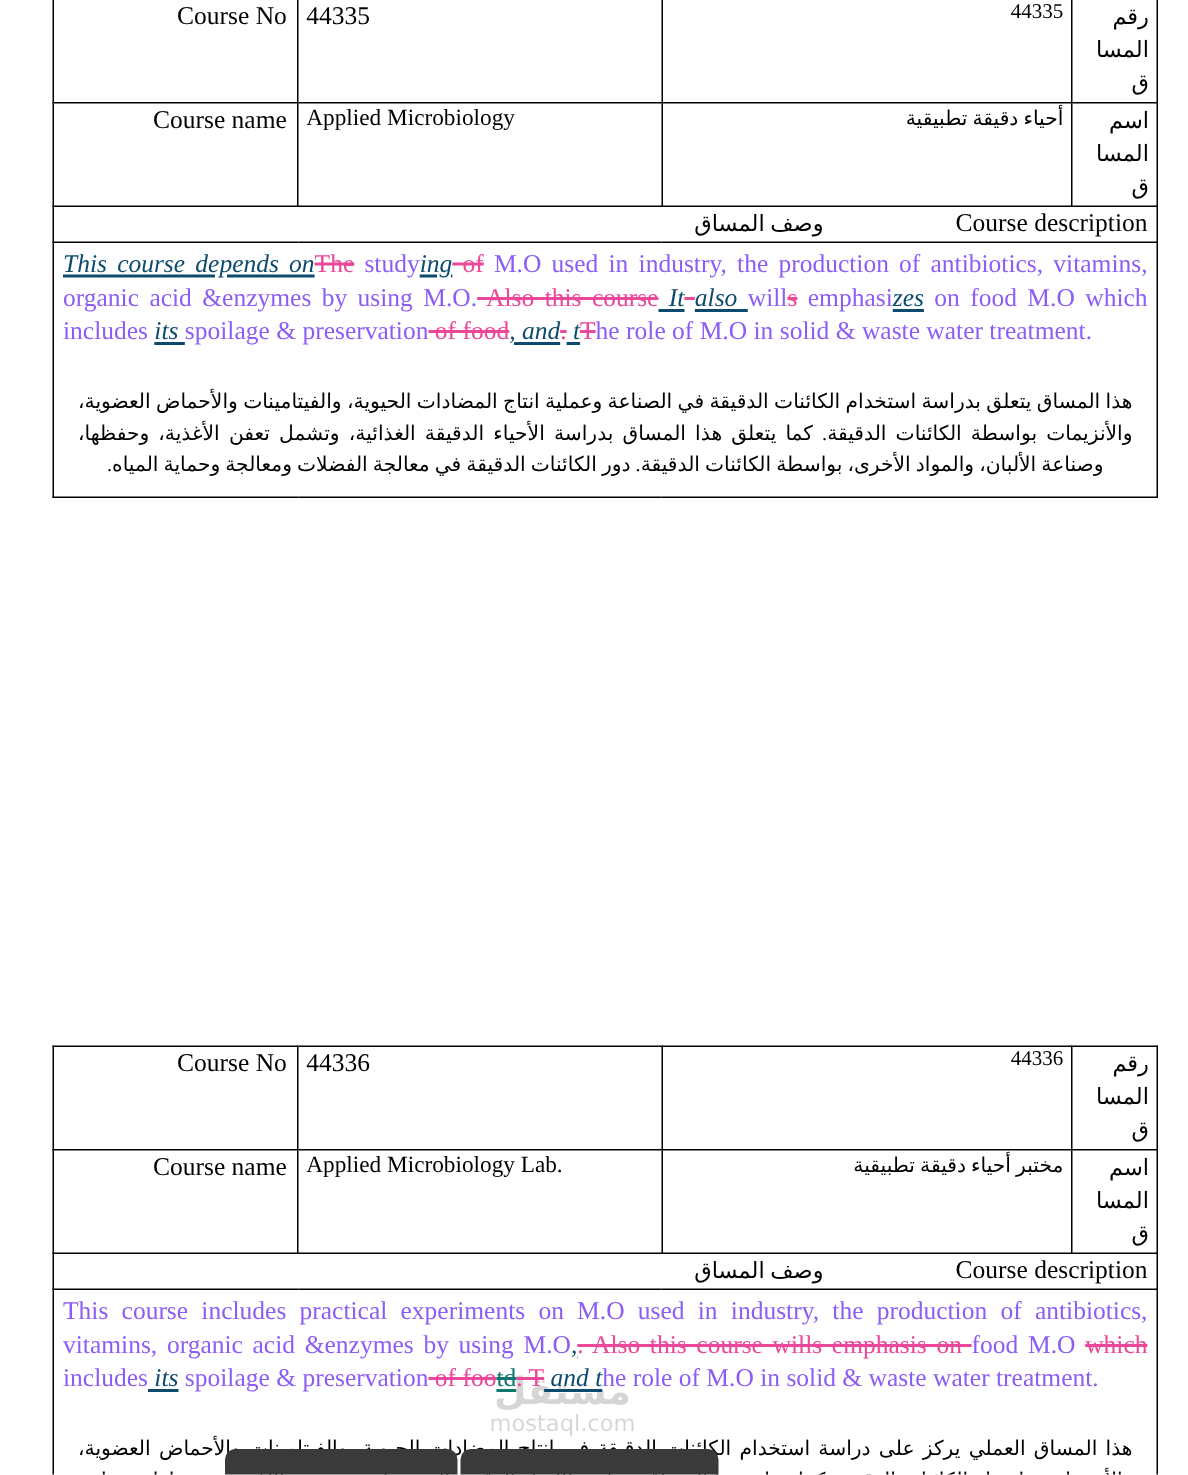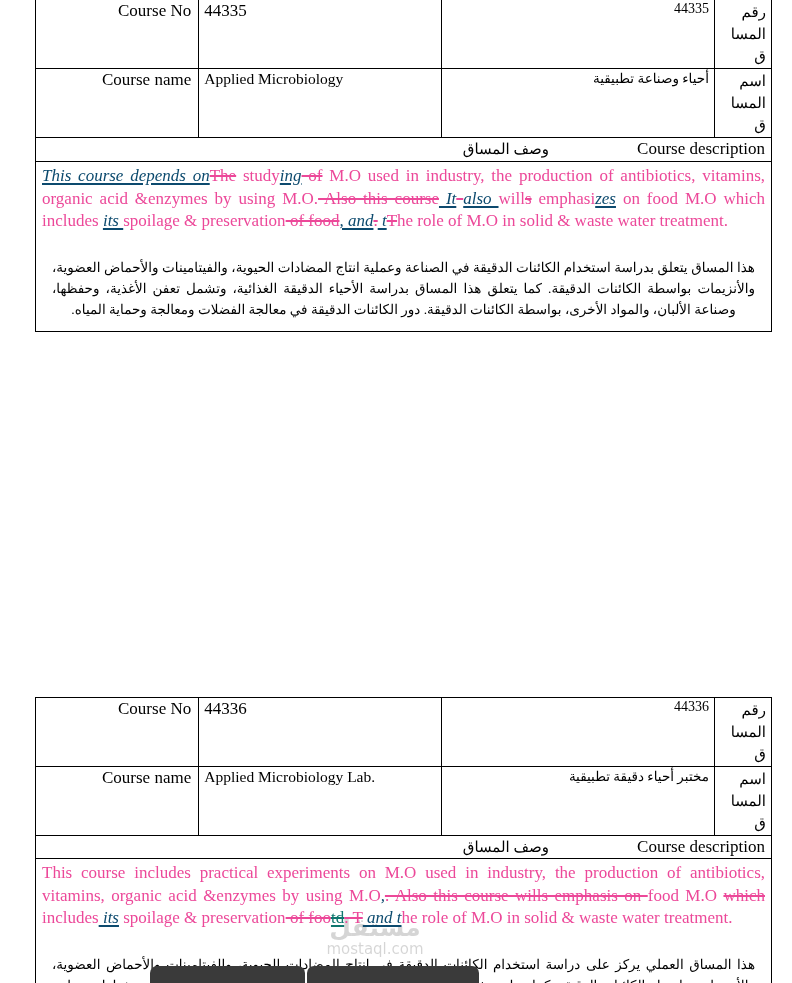--- a/index.html
+++ b/index.html
@@ -18,21 +18,21 @@
   .val-ar{direction:rtl;text-align:right;font-size:13.5px;}
   .num-ar{font-size:14px;}
   .lbl-ar{direction:rtl;text-align:right;font-size:15px;line-height:22px;white-space:pre-line;padding-right:5px !important;}
   .desc-hdr{display:flex;justify-content:flex-end;align-items:baseline;gap:88px;line-height:21px;padding-right:2px;}
   .desc-hdr .ar{direction:rtl;font-size:15px;}
   .desc-hdr .en{font-size:17px;}
   .desc-cell{padding:3px 6px !important;}
   .para-en{font-size:17px;line-height:22.5px;text-align:justify;}
   .para-ar{direction:rtl;font-size:13.5px;line-height:21px;text-align:justify;text-align-last:center;margin-top:24px;padding:0 10px;}
   
-  .r-n{color:#ec4899;}
+  .r-n{color:#8b5cf6;}
   .r-d{color:#ec4899;text-decoration:line-through;text-decoration-thickness:1.5px;}
   .r-i{color:#0c4a6e;text-decoration:underline;text-underline-offset:2px;text-decoration-thickness:1.5px;font-style:italic;}
   .r-di{color:#0f766e;text-decoration:underline line-through;text-underline-offset:2px;text-decoration-thickness:1.5px;}
   
   .watermark{position:absolute;left:300px;top:915px;width:150px;text-align:center;opacity:0.16;z-index:0;pointer-events:none;}
   .watermark .wm-ar{font-size:25px;font-weight:bold;font-family:"DejaVu Sans",sans-serif;display:block;line-height:26px;}
   .watermark .wm-dom{font-size:15px;font-family:"DejaVu Sans",sans-serif;display:block;line-height:17px;}
   .txt{position:relative;z-index:1;}
   
   .bar{position:absolute;top:966px;height:24px;background:#3a3a3a;border-radius:7px 7px 0 0;z-index:2;}
@@ -60,21 +60,21 @@
       <td class="lbl-en">Course No</td>
       <td class="val-en">44335</td>
       <td class="val-ar num-ar">44335</td>
       <td class="lbl-ar">رقم
 المسا
 ق</td>
     </tr>
     <tr style="height:68px;">
       <td class="lbl-en">Course name</td>
       <td class="val-en name">Applied Microbiology</td>
-      <td class="val-ar">أحياء وصناعة تطبيقية</td>
+      <td class="val-ar">أحياء دقيقة تطبيقية</td>
       <td class="lbl-ar">اسم
 المسا
 ق</td>
     </tr>
     <tr style="height:24px;">
       <td colspan="4" style="padding:0 4px;">
         <div class="desc-hdr">
           <span class="ar">وصف المساق</span>
           <span class="en">Course description</span>
         </div>

